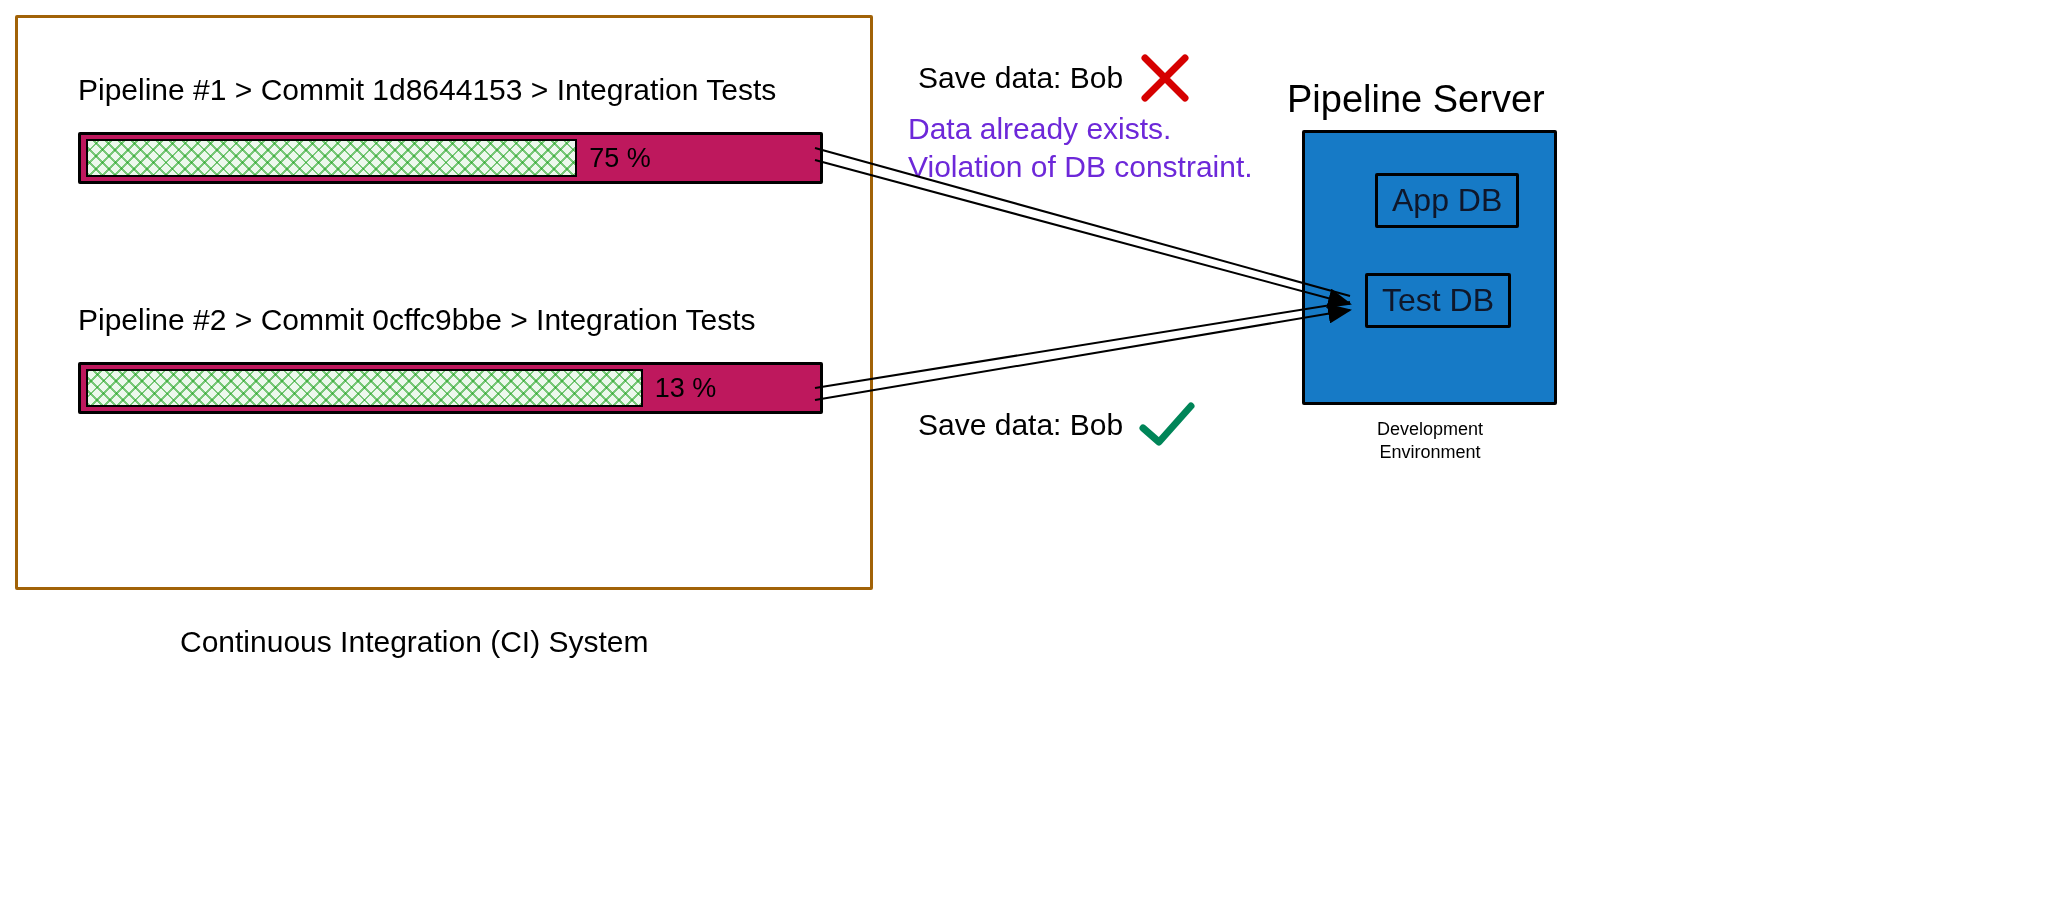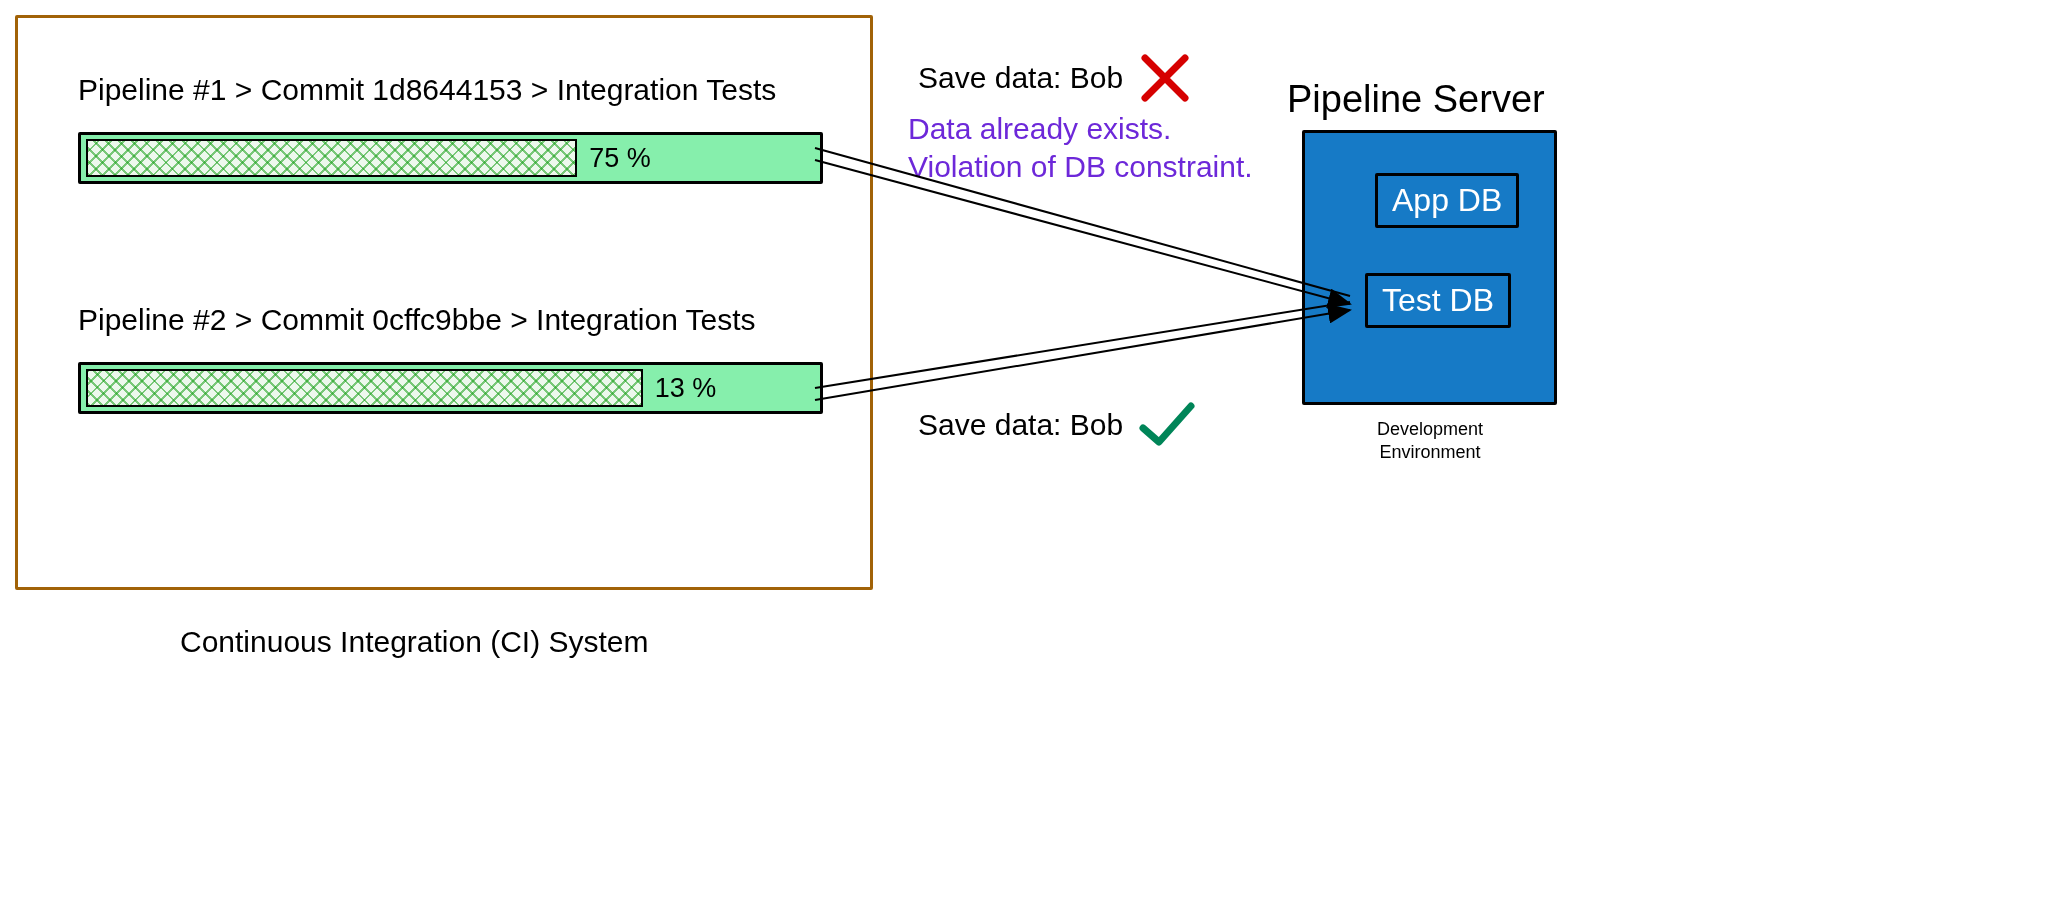--- a/index.html
+++ b/index.html
@@ -29,21 +29,21 @@
       font-size: 30px;
       color: #000;
       margin-bottom: 25px;
     }
     .progress-outer {
       width: 745px;
       height: 52px;
       border: 3px solid #000;
       border-radius: 2px;
       position: relative;
-      background: #86efac;
+      background: #be185d;
       display: flex;
       align-items: center;
     }
     .progress-fill {
       height: 38px;
       margin-left: 5px;
       border: 2px solid #000;
       background-color: #edf8ed;
       background-image:
         repeating-linear-gradient(45deg, rgba(25,160,25,0.55) 0 2px, transparent 2px 9px),
@@ -108,21 +108,21 @@
       height: 275px;
       background: #167ac6;
       border: 3px solid #000;
       border-radius: 2px;
     }
     .db-box {
       position: absolute;
       border: 3px solid #000;
       border-radius: 2px;
       font-size: 32px;
-      color: #ffffff;
+      color: #0f172a;
       padding: 6px 14px;
       background: rgba(255,255,255,0);
     }
     .db-app { left: 70px; top: 40px; }
     .db-test { left: 60px; top: 140px; }
     .dev-env {
       position: absolute;
       left: 1320px;
       top: 418px;
       font-size: 18px;

